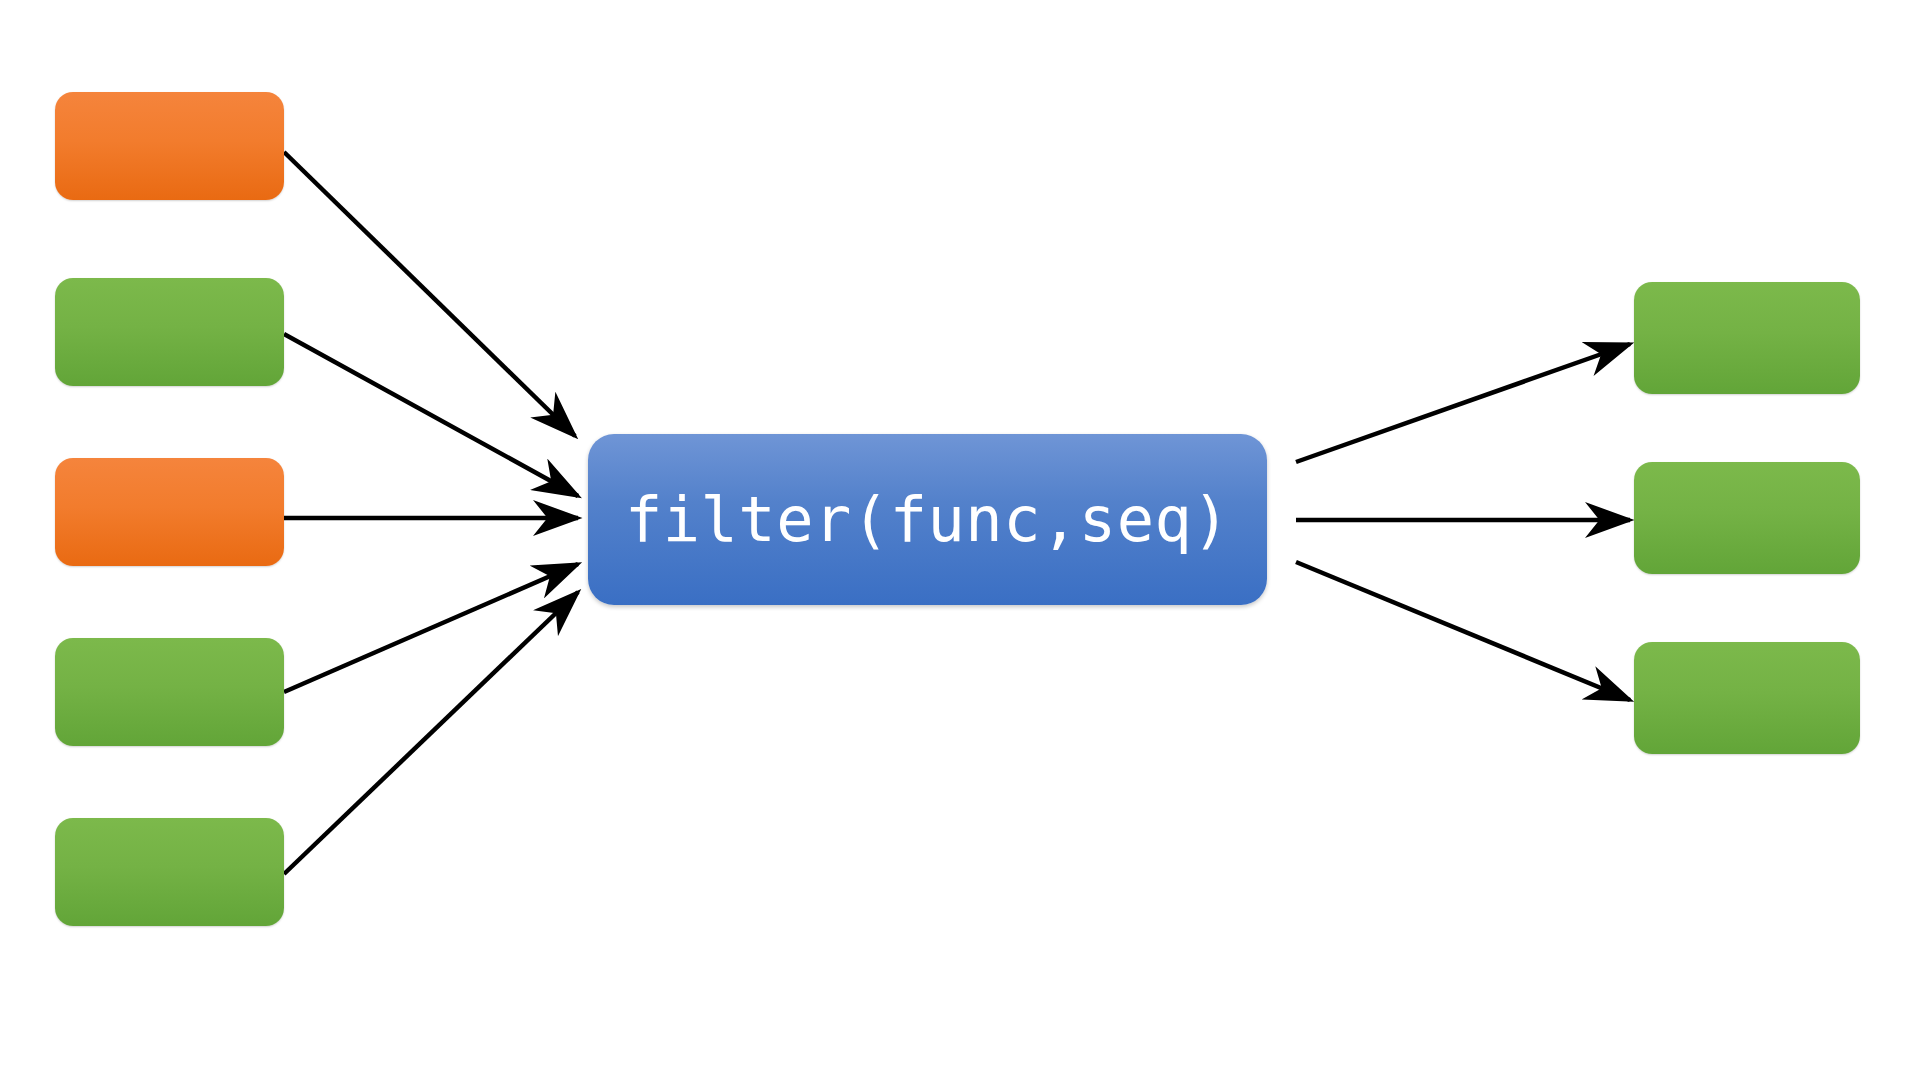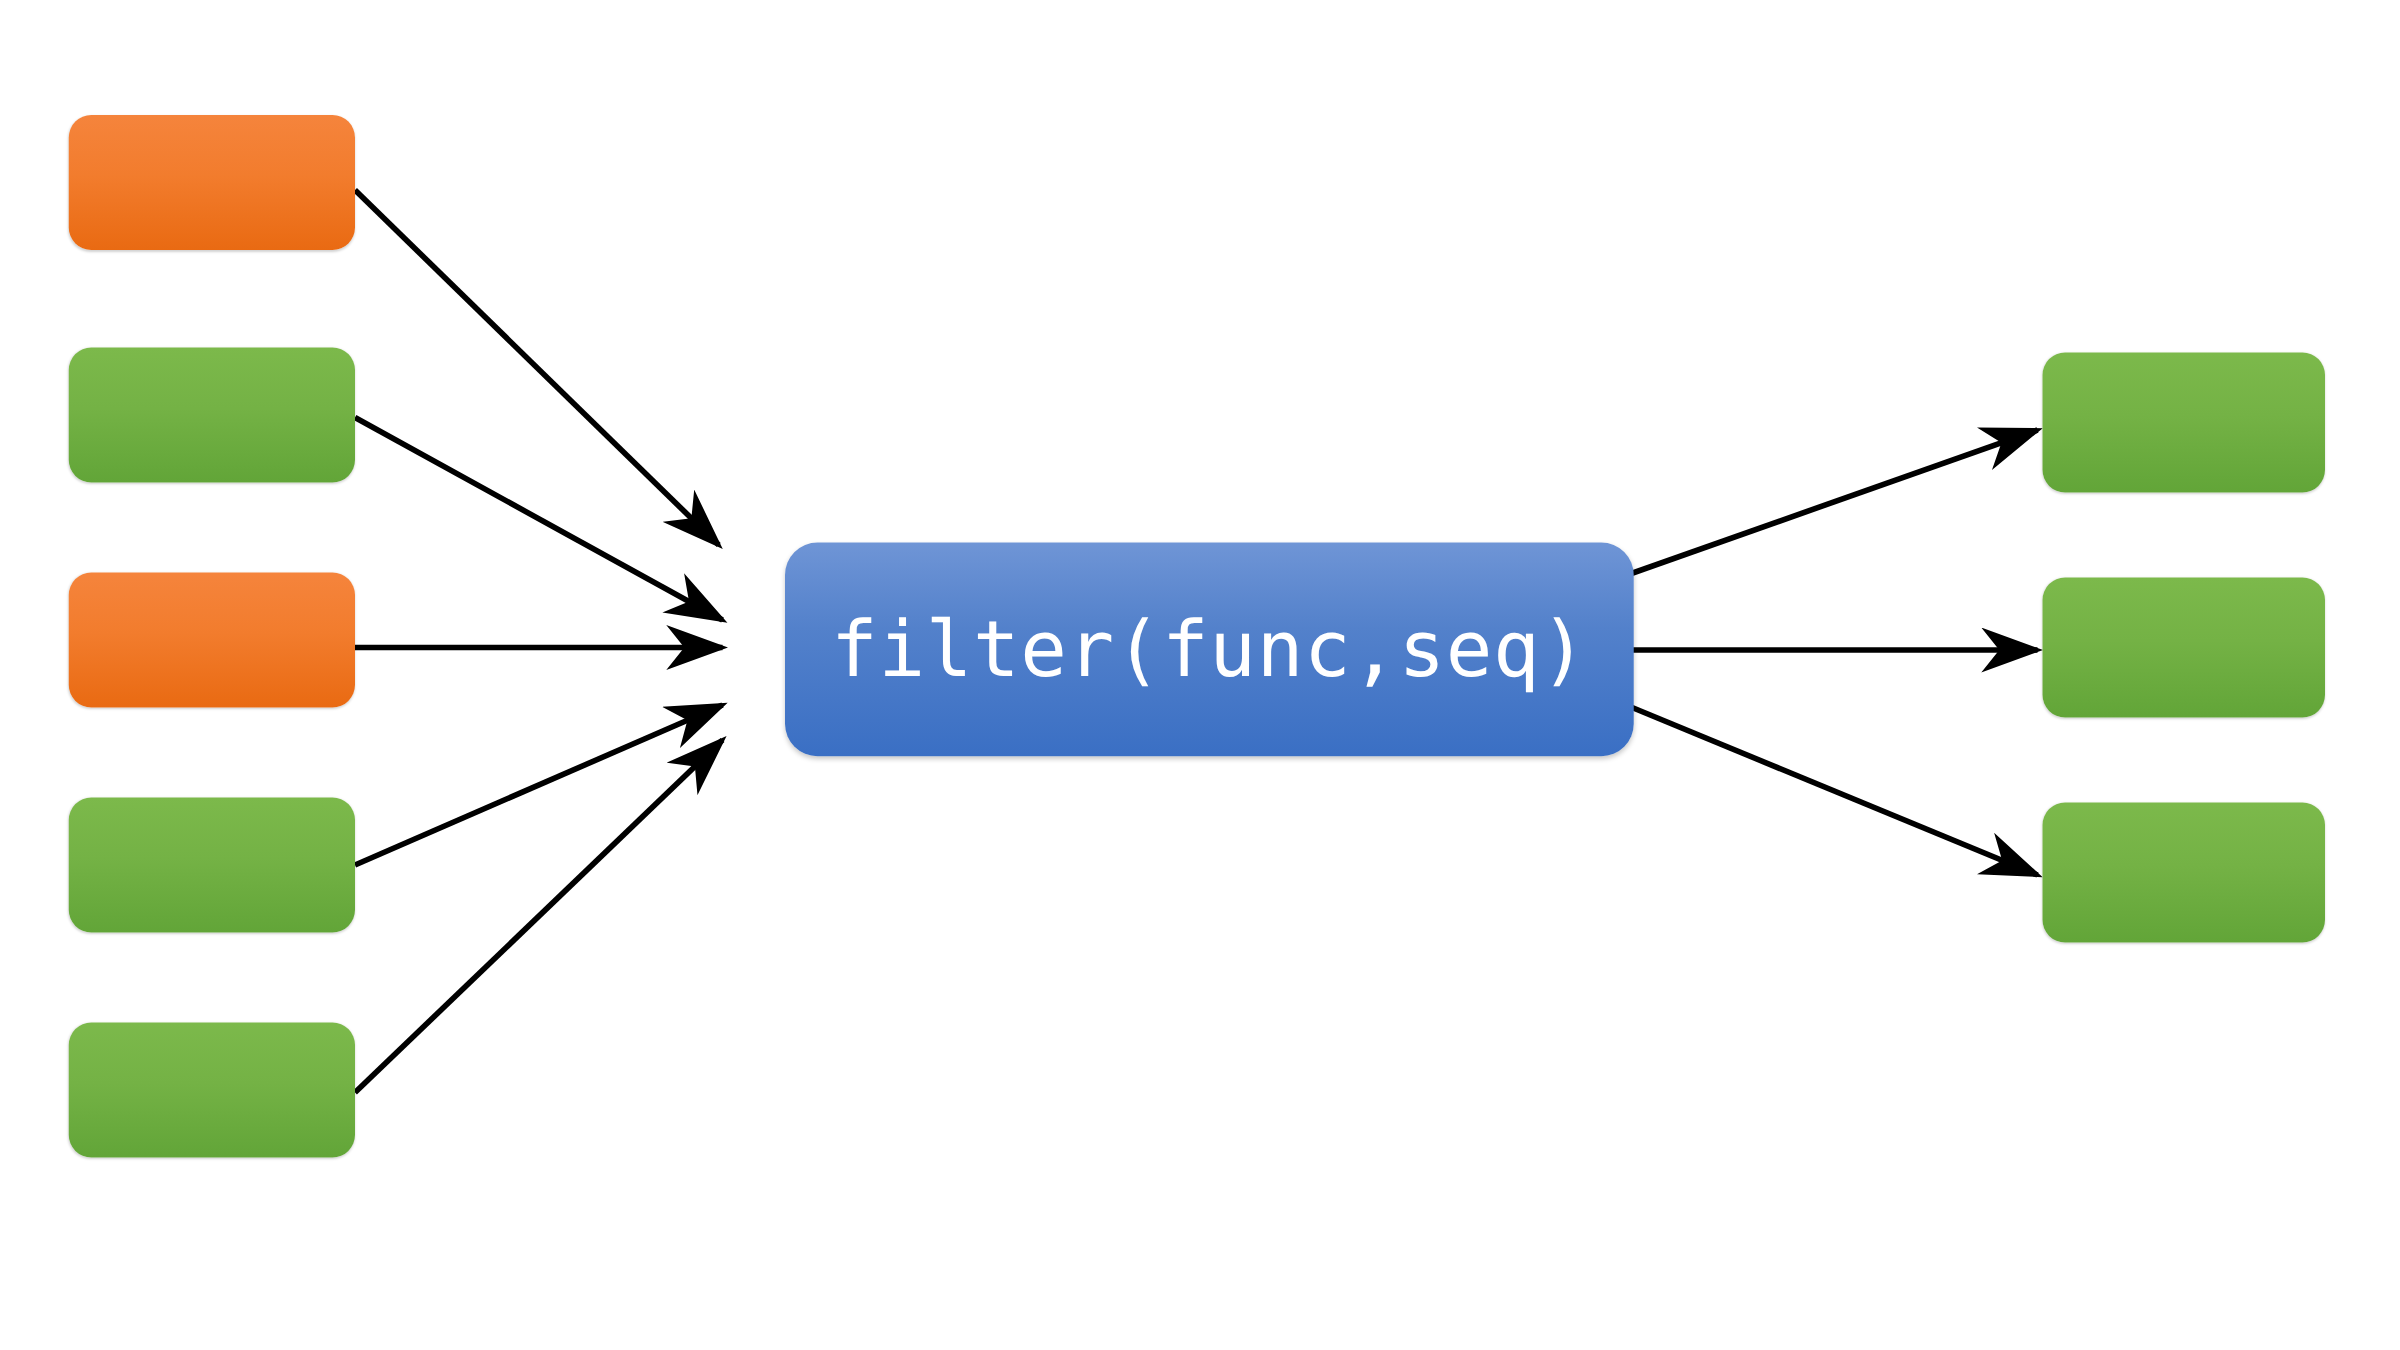--- a/index.html
+++ b/index.html
@@ -92,17 +92,17 @@
       <div class="node input orange" style="left: 55px; top: 458px; width: 229px; height: 108px;"></div>
       <div class="node input green" style="left: 55px; top: 638px; width: 229px; height: 108px;"></div>
       <div class="node input green" style="left: 55px; top: 818px; width: 229px; height: 108px;"></div>
     </div>
   <div id="output-layer">
       <div class="node output green" style="left: 1634px; top: 282px; width: 226px; height: 112px;"></div>
       <div class="node output green" style="left: 1634px; top: 462px; width: 226px; height: 112px;"></div>
       <div class="node output green" style="left: 1634px; top: 642px; width: 226px; height: 112px;"></div>
     </div>
 
-  <div class="node process" id="process-node" style="left: 588px; top: 434px; width: 679px; height: 171px; margin-left: 40px;">
+  <div class="node process" id="process-node" style="left: 588px; top: 434px; width: 679px; height: 171px;">
     <span class="process-label">filter(func,seq)</span>
   </div>
 
 </div>
 
 </body></html>

